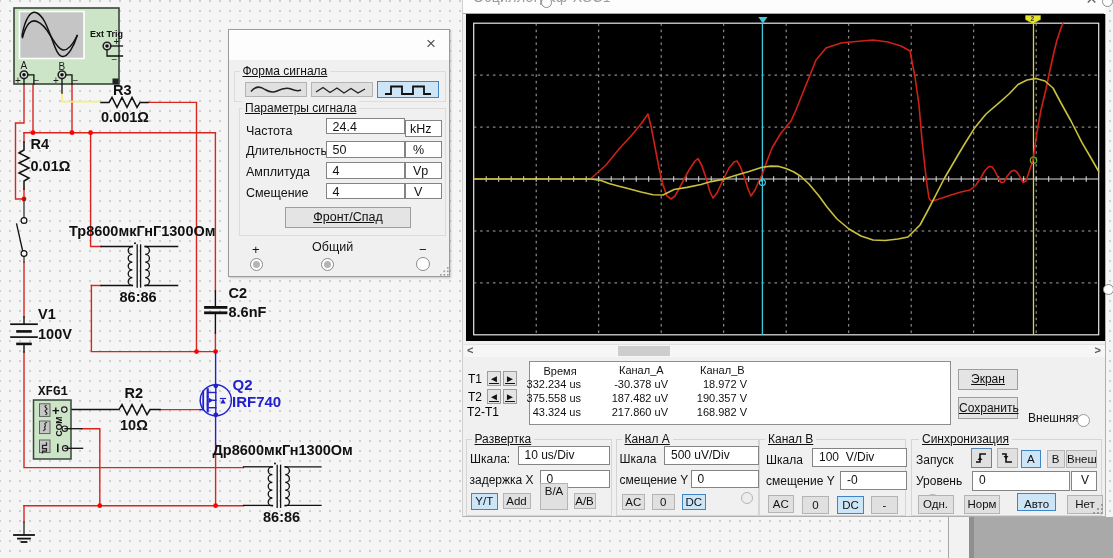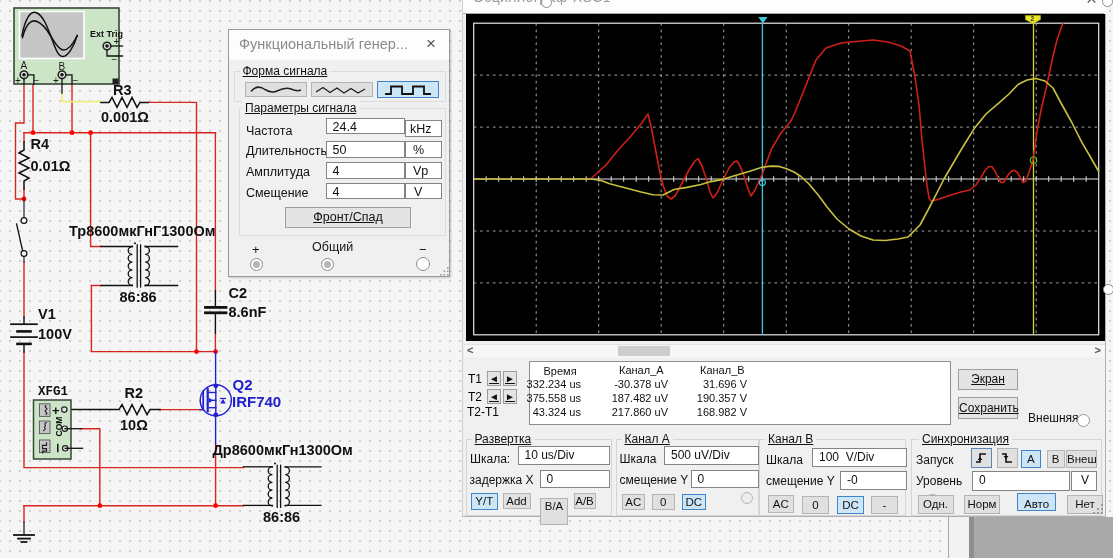--- a/index.html
+++ b/index.html
@@ -276,21 +276,21 @@
   <div class="btn" style="left:40px;top:371px;width:14px;height:15px;font-size:10px;line-height:13px">►</div>
   <div class="btn" style="left:24px;top:389px;width:14px;height:15px;font-size:10px;line-height:13px">◄</div>
   <div class="btn" style="left:40px;top:389px;width:14px;height:15px;font-size:10px;line-height:13px">►</div>
 
   <div class="abs" style="left:66px;top:361px;width:422px;height:64px;background:#fff;border:1px solid #8b8f94;box-sizing:border-box;font-size:11px;color:#111">
     <div class="abs" style="left:13.5px;top:2.5px">Время</div>
     <div class="abs" style="left:89px;top:2px">Канал_A</div>
     <div class="abs" style="left:170px;top:2px">Канал_B</div>
     <div class="abs" style="right:369px;top:16px;white-space:nowrap">332.234 us</div>
     <div class="abs" style="right:282px;top:16px;white-space:nowrap">-30.378 uV</div>
-    <div class="abs" style="right:203px;top:16px;white-space:nowrap">31.696 V</div>
+    <div class="abs" style="right:203px;top:16px;white-space:nowrap">18.972 V</div>
     <div class="abs" style="right:369px;top:30px;white-space:nowrap">375.558 us</div>
     <div class="abs" style="right:282px;top:30px;white-space:nowrap">187.482 uV</div>
     <div class="abs" style="right:203px;top:30px;white-space:nowrap">190.357 V</div>
     <div class="abs" style="right:369px;top:44px;white-space:nowrap">43.324 us</div>
     <div class="abs" style="right:282px;top:44px;white-space:nowrap">217.860 uV</div>
     <div class="abs" style="right:203px;top:44px;white-space:nowrap">168.982 V</div>
   </div>
 
   <div class="btn" style="left:495px;top:369px;width:60px;height:21px;font-size:12px;line-height:19px">Экран</div>
   <div class="btn" style="left:495px;top:397px;width:60px;height:22px;font-size:12px;line-height:20px">Сохранить</div>
@@ -298,21 +298,21 @@
   <div class="radio" style="left:614px;top:414px;width:13px;height:13px"></div>
 
   <div class="grp" style="left:2.5px;top:438.5px;width:146px;height:77px">
     <span class="cap">Развертка</span>
     <div class="lbl" style="left:3.5px;top:12.5px">Шкала:</div>
     <div class="inp" style="left:51px;top:6.8px;width:92px;height:19px">10 us/Div</div>
     <div class="lbl" style="left:3px;top:33.5px">задержка X</div>
     <div class="inp" style="left:73px;top:30.7px;width:70px;height:18px">0</div>
     <div class="tbtn sel" style="left:4.5px;top:53px;width:26.5px;height:17px;line-height:15px">Y/T</div>
     <div class="tbtn" style="left:36px;top:53.5px;width:28px;height:16px;line-height:14px">Add</div>
-    <div class="tbtn" style="left:73.5px;top:58px;width:28px;height:27px;line-height:14px">B/A</div>
+    <div class="tbtn" style="left:73.5px;top:43px;width:28px;height:27px;line-height:14px">B/A</div>
     <div class="tbtn" style="left:107px;top:53.5px;width:22px;height:16px;line-height:14px">A/B</div>
   </div>
 
   <div class="grp" style="left:152.5px;top:438.5px;width:143px;height:77px">
     <span class="cap">Канал A</span>
     <div class="lbl" style="left:3px;top:12.5px">Шкала</div>
     <div class="inp" style="left:47.5px;top:6.8px;width:94.5px;height:19px">500 uV/Div</div>
     <div class="lbl" style="left:3px;top:33.5px">смещение Y</div>
     <div class="inp" style="left:74px;top:30.7px;width:68px;height:18px">0</div>
     <div class="tbtn" style="left:5.5px;top:54px;width:22.5px;height:16px;line-height:14px">AC</div>
@@ -372,21 +372,20 @@
 <div class="abs" style="left:1102px;top:-4px;width:9px;height:9px;border-radius:50%;background:#fff;border:1px solid #8a8a8a;"></div>
 <div class="abs" style="left:541px;top:-3px;width:9px;height:9px;border-radius:50%;background:#fff;border:1px solid #8a8a8a;"></div>
 <div class="abs" style="left:1103px;top:284px;width:9px;height:9px;border-radius:50%;background:#fff;border:1px solid #8a8a8a;"></div>
 
 <div class="abs" style="left:948px;top:517px;width:1px;height:41px;background:#a6a6a6"></div>
 <div class="abs" style="left:949px;top:517px;width:20px;height:41px;background:#f2f2f2"></div>
 <div class="abs" style="left:969px;top:517px;width:144px;height:41px;background:#a9a9a9;border-left:5px solid #8f8f8f;box-sizing:border-box"></div>
 
 <div id="fgdlg" class="abs" style="left:228px;top:29px;width:222px;height:248px;background:#f0f0f0;border:1px solid #9b9b9b;box-sizing:border-box;box-shadow:1px 1px 2px rgba(0,0,0,0.2)">
   <div class="abs" style="left:0;top:0;width:220px;height:30px;background:#fdfdfd"></div>
-  <div class="abs" style="left:10px;top:6px;font-size:14.5px;color:#8b8b8b">Функциональный генер...</div>
   <div class="abs" style="left:197px;top:4px;font-size:17px;color:#555">×</div>
 
   <div class="grp" style="left:4.5px;top:41px;width:212px;height:31px;border-color:#dcdcdc">
     <span class="cap" style="background:#f0f0f0">Форма сигнала</span>
     <div class="tbtn" style="left:10px;top:10px;width:62px;height:15px"><svg width="60" height="13">
           <path d="M5,8.5 C9,3.5 14,3 19,6.5 C23,9 27,10 31,8 C35,6 40,4 45,6 C49,7.7 52,8.3 55,7" stroke="#222" stroke-width="1.5" fill="none"></path>
         </svg></div>
     <div class="tbtn" style="left:76.5px;top:10px;width:62px;height:15px"><svg width="60" height="13">
           <path d="M4,9 L11,4.5 L18,9.5 L25,5 L32,10 L39,5.5 L46,10 L53,6" stroke="#222" stroke-width="1.4" fill="none"></path>
         </svg></div>

